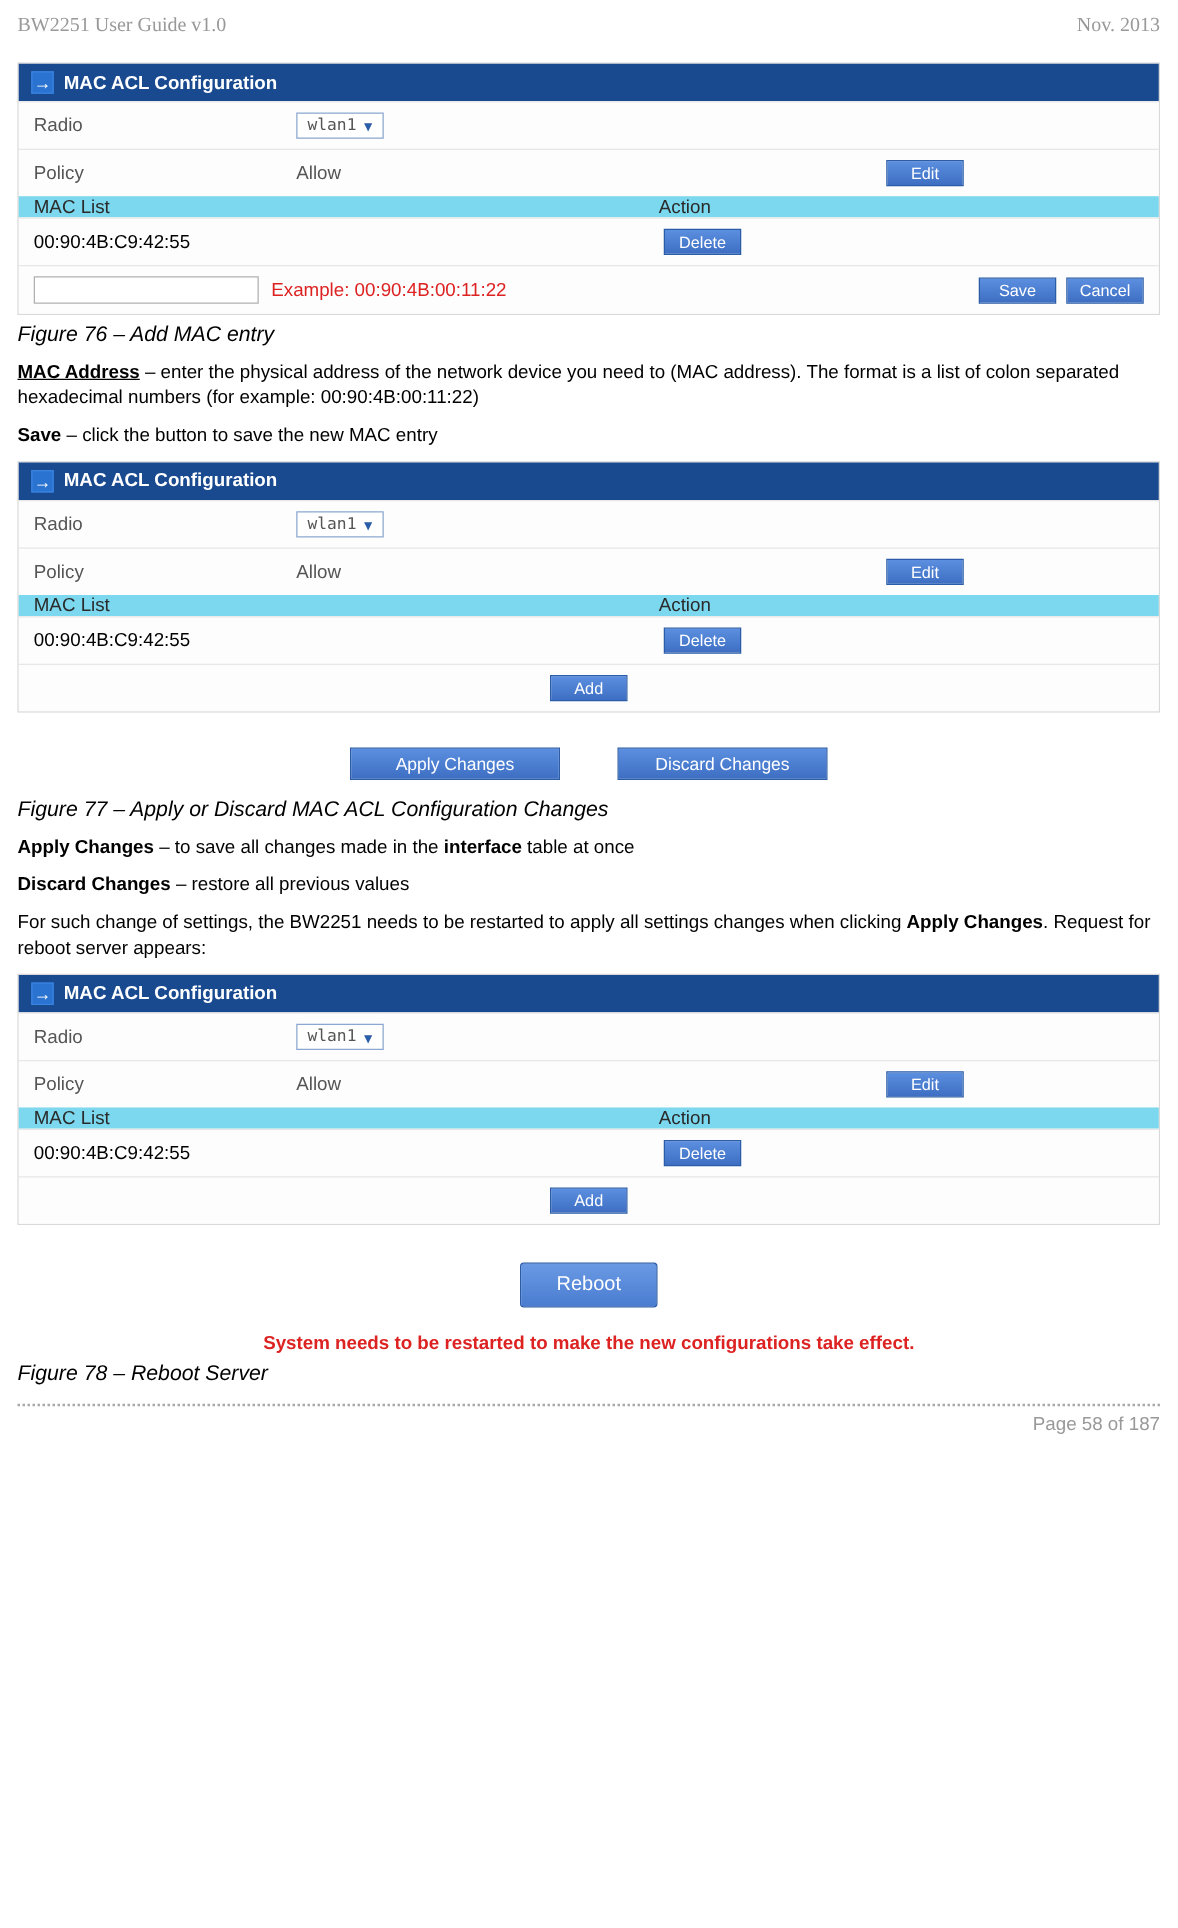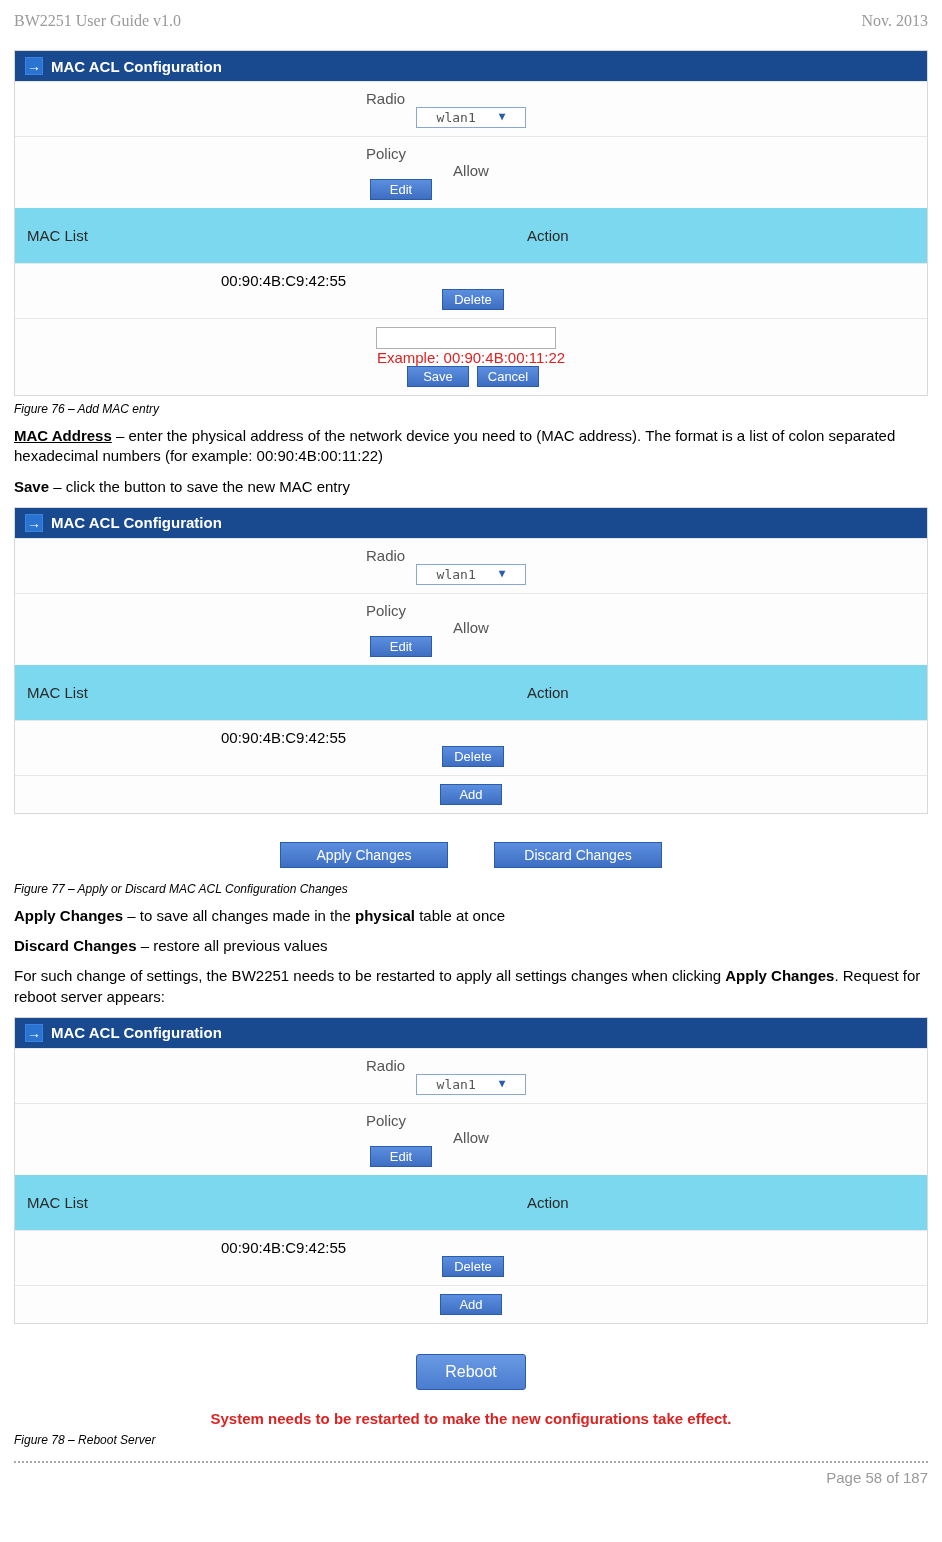--- a/index.html
+++ b/index.html
@@ -7,21 +7,21 @@
       font-family: Arial, sans-serif;
       font-size: 15px;
       color: #000;
       background: #fff;
       width: 942px;
       padding: 12px 14px;
     }
     .header { display: flex; justify-content: space-between; color: #999; font-size: 16px; margin-bottom: 20px; font-family: Liberation Serif, serif; }
     .footer-sep { border-top: 2px dotted #aaa; margin-top: 14px; }
     .footer { text-align: right; color: #999; font-size: 15px; padding-top: 6px; }
-    .caption { font-style: italic; font-size: 12px; margin: 6px 0 10px 0; }
+    .caption { font-style: italic; font-size: 17px; margin: 6px 0 10px 0; }
     .body-text { margin: 6px 0 10px 0; line-height: 1.35; }
     .body-text .u { text-decoration: underline; }
     .body-text b, .body-text strong { font-weight: bold; }
 
     .panel {
       border: 1px solid #d9d9d9;
       background: #f4f4f4;
       width: 100%;
       margin: 6px 0 2px 0;
     }
@@ -41,28 +41,27 @@
       display: inline-flex; align-items: center; justify-content: center;
       font-size: 14px; line-height: 1;
       border: 1px solid #3a83e1;
     }
     .panel-row {
       display: flex;
       align-items: center;
       padding: 8px 12px;
       background: #fdfdfd;
       border-top: 1px solid #e7e7e7;
-      flex-direction: column;
     }
     .col1 { width: 210px; color: #555; }
     .col2 { flex: 1; color: #555; display:flex; align-items:center; gap:8px; }
     .col3 { width: 210px; }
     .panel-subheader {
       display: flex;
-      padding: 19px 12px;
+      padding: 0 12px;
       background: #7bd8ee;
       color: #2a2a2a;
       align-items: center;
     }
     .panel-subheader .sh1 { width: 500px; }
     .panel-subheader .sh2 { flex: 1; }
     .action-cell { display:flex; gap:8px; padding-left: 4px; }
     .btn {
       background: linear-gradient(#5c8fe0, #3d6ec2);
       color: #fff;
@@ -72,22 +71,22 @@
       text-align: center;
       min-width: 62px;
       cursor: pointer;
     }
     .btn.wide { min-width: 168px; padding: 4px 14px; font-size: 14px; }
     .select {
       font-family: monospace;
       font-size: 13px;
       border: 1px solid #8aa7cf;
       background: #fff;
-      padding: 2px 20px;
-      display: inline-flex; align-items: flex-start; gap: 23px;
+      padding: 2px 8px;
+      display: inline-flex; align-items: flex-end; gap: 6px;
     }
     .select .caret { color: #2a5ca8; font-size: 11px; }
     .text-input {
       border: 1px solid #b0b0b0;
       background: #fff;
       height: 22px;
       width: 180px;
     }
     .example { color: #d22; font-size: 15px; }
     .center-row {
@@ -232,21 +231,21 @@
 </div>
 <div class="spacer"></div>
 <div class="center-row">
   <span class="btn wide">Apply Changes</span>
   <span class="btn wide">Discard Changes</span>
 </div>
 
 <div class="caption">Figure 77 – Apply or Discard MAC ACL Configuration Changes</div>
 
 <p class="body-text">
-  <b>Apply Changes</b><span> – to save all changes made in the </span><b>physical</b><span> table at once</span>
+  <b>Apply Changes</b><span> – to save all changes made in the </span><b>interface</b><span> table at once</span>
 </p>
 <p class="body-text">
   <b>Discard Changes</b><span> – restore all previous values</span>
 </p>
 <p class="body-text">
   <span>For such change of settings, the BW2251 needs to be restarted to apply all settings changes when clicking </span><b>Apply Changes</b><span>. Request for reboot server appears:</span>
 </p>
 
 <div class="panel">
   <div class="panel-header">

